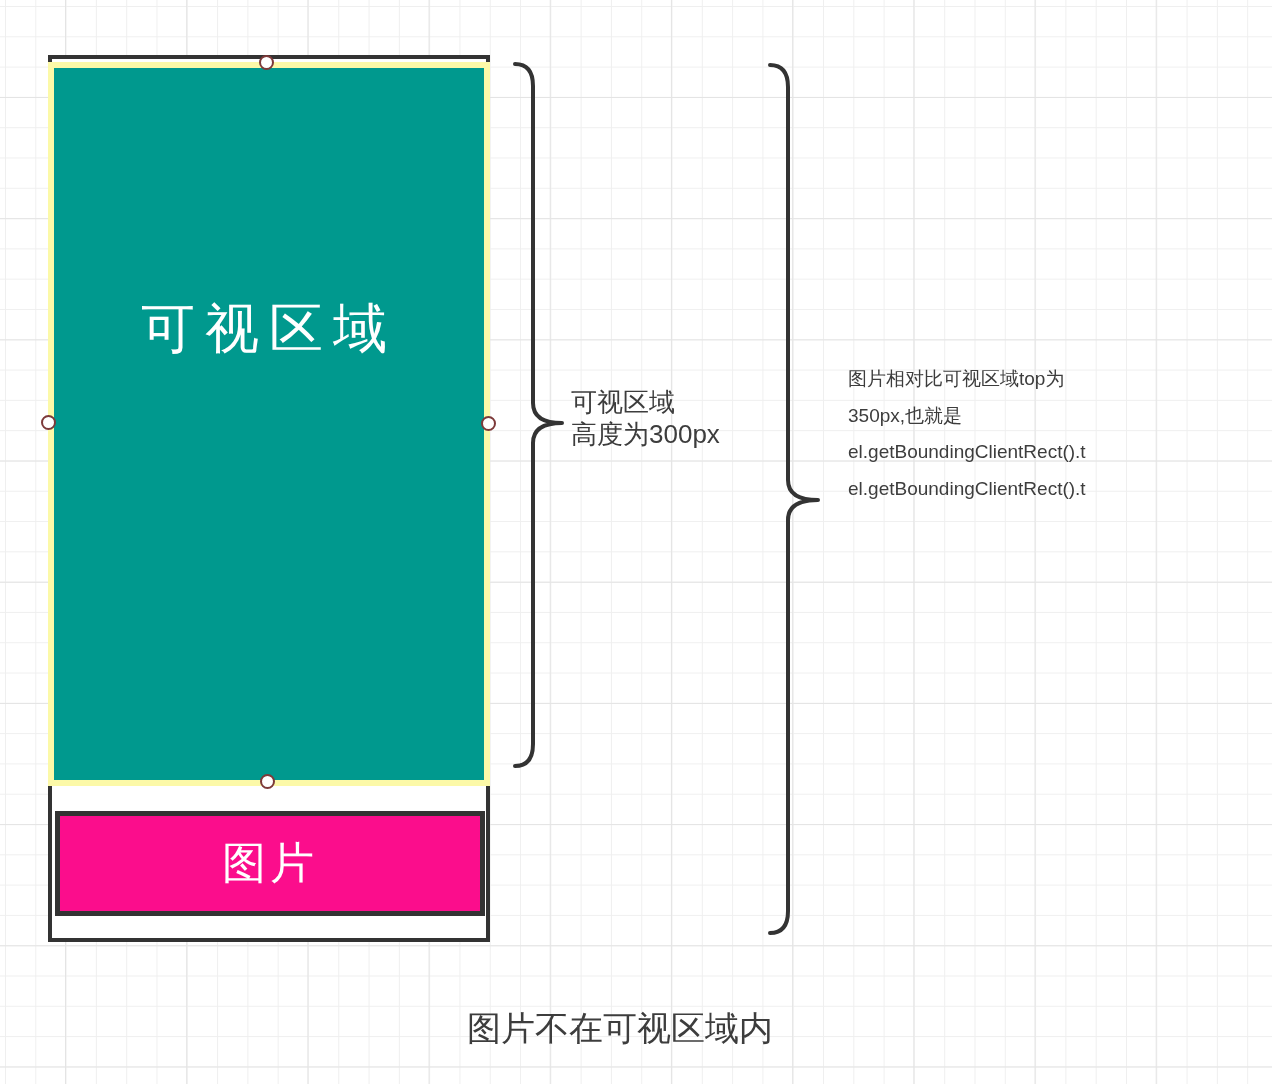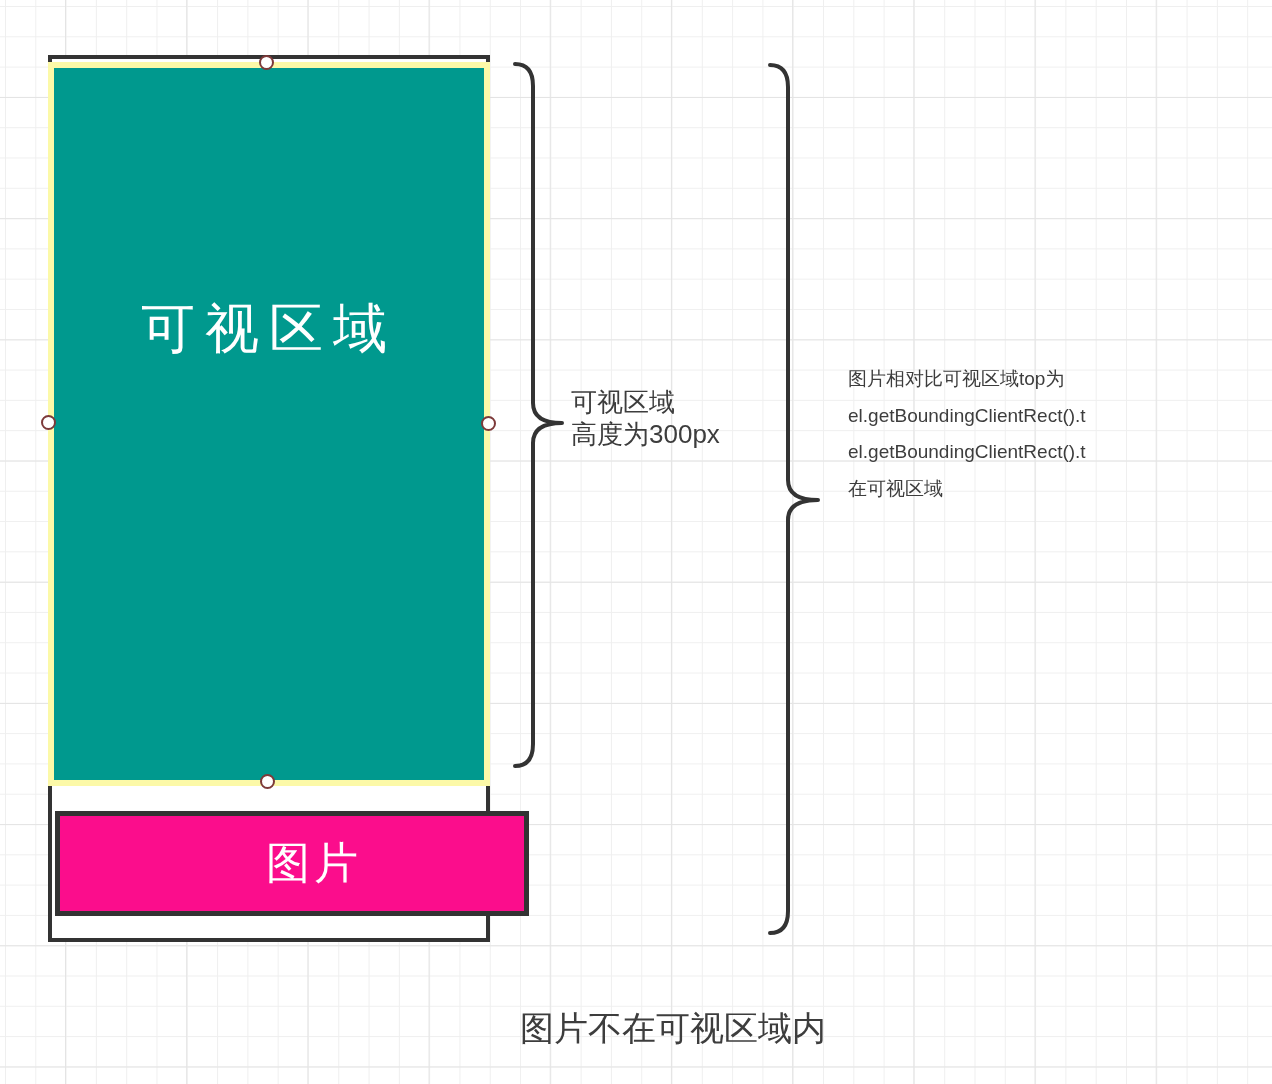--- a/index.html
+++ b/index.html
@@ -23,21 +23,21 @@
     position:absolute;left:48px;top:62px;width:430px;height:712px;
     background:var(--teal,#00998e);border:6px solid var(--yellow,#fcf9a8);
   }
   .viewport-label{
     position:absolute;left:0;right:0;top:230px;text-align:center;
     color:#ffffff;font-size:54px;line-height:60px;letter-spacing:10px;font-weight:400;
   }
   .image-box{
     position:absolute;left:55px;top:811px;width:420px;height:95px;
     background:var(--pink,#fb0d8c);border:5px solid var(--outline,#333333);
-    display:flex;align-items:center;justify-content:center;padding-left:44px;
+    display:flex;align-items:center;justify-content:center;
   }
   .image-label{color:#ffffff;font-size:44px;letter-spacing:4px;font-weight:400;}
   .handle{
     position:absolute;width:11px;height:11px;border-radius:50%;
     background:#ffffff;border:2.5px solid var(--handle,#7d3a3a);box-sizing:content-box;
   }
   .handle-top{left:259px;top:55px;}
   .handle-left{left:41px;top:415px;}
   .handle-right{left:481px;top:416px;}
   .handle-bottom{left:260px;top:774px;}
@@ -47,21 +47,21 @@
   .brace-big{left:762px;top:62px;}
   .height-note{
     position:absolute;left:571px;top:386px;color:var(--ink,#3d3d3d);
     font-size:26px;line-height:32px;white-space:nowrap;
   }
   .explanation{
     position:absolute;left:824px;top:361px;color:var(--ink,#3d3d3d);
     font-size:19px;line-height:36.5px;white-space:nowrap;margin-left:24px;
   }
   .caption{
-    position:absolute;left:423px;top:1008px;width:500px;text-align:center;
+    position:absolute;left:467px;top:1008px;width:500px;
     color:var(--ink,#3d3d3d);font-size:34px;line-height:40px;
   }
 </style>
 </head>
 <body>
 
 <div class="canvas">
 
   <div class="outer-box"></div>
 
@@ -86,20 +86,20 @@
     <path d="M8 3 Q26 3 26 25 L26 418 Q26 438 56 438 Q26 438 26 458 L26 849 Q26 871 8 871"></path>
   </svg>
 
   <div class="height-note">
     <div>可视区域</div>
     <div>高度为300px</div>
   </div>
 
   <div class="explanation">
     <div>图片相对比可视区域top为</div>
+    <div>350px,也就是</div>
     <div>el.getBoundingClientRect().t</div>
     <div>el.getBoundingClientRect().t</div>
-    <div>在可视区域</div>
   </div>
 
   <div class="caption">图片不在可视区域内</div>
 
 </div>
 
 </body></html>

